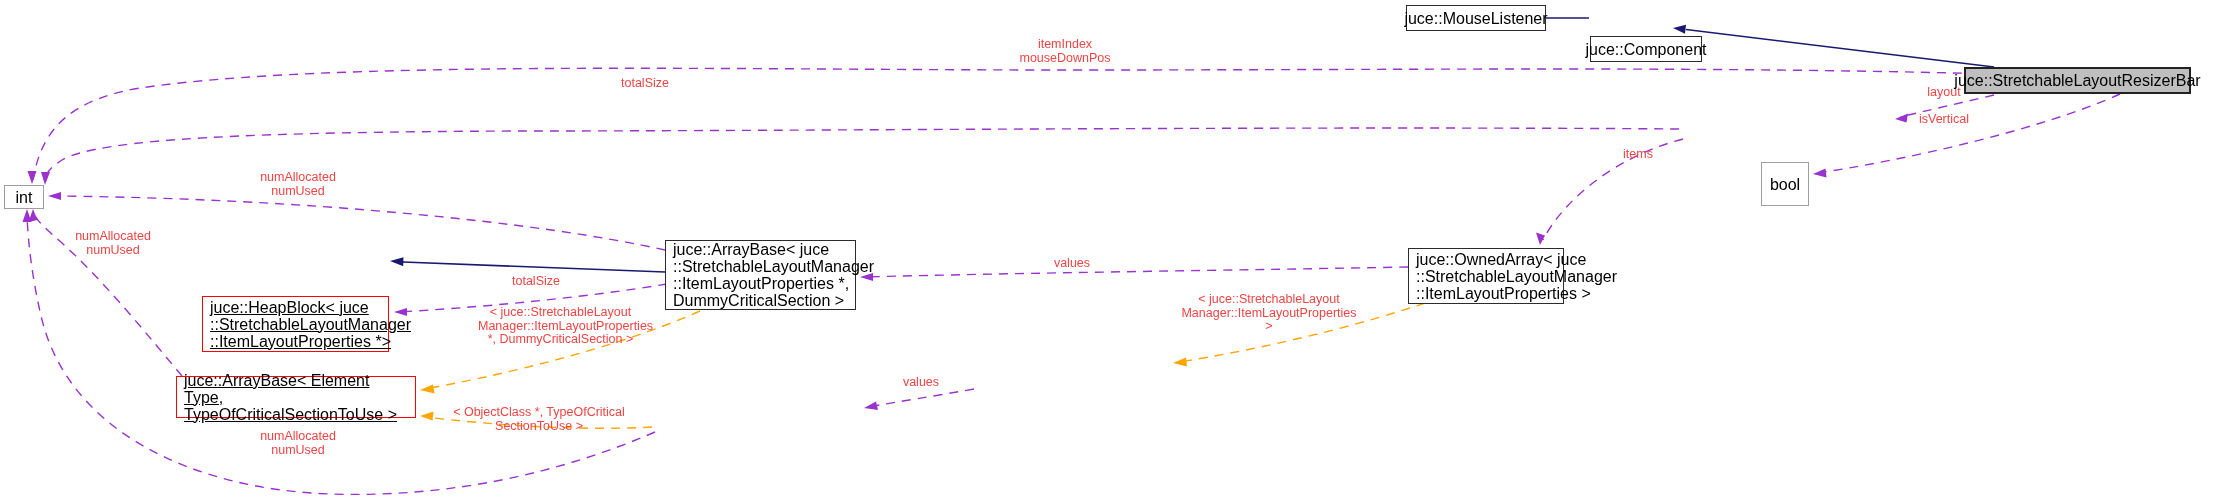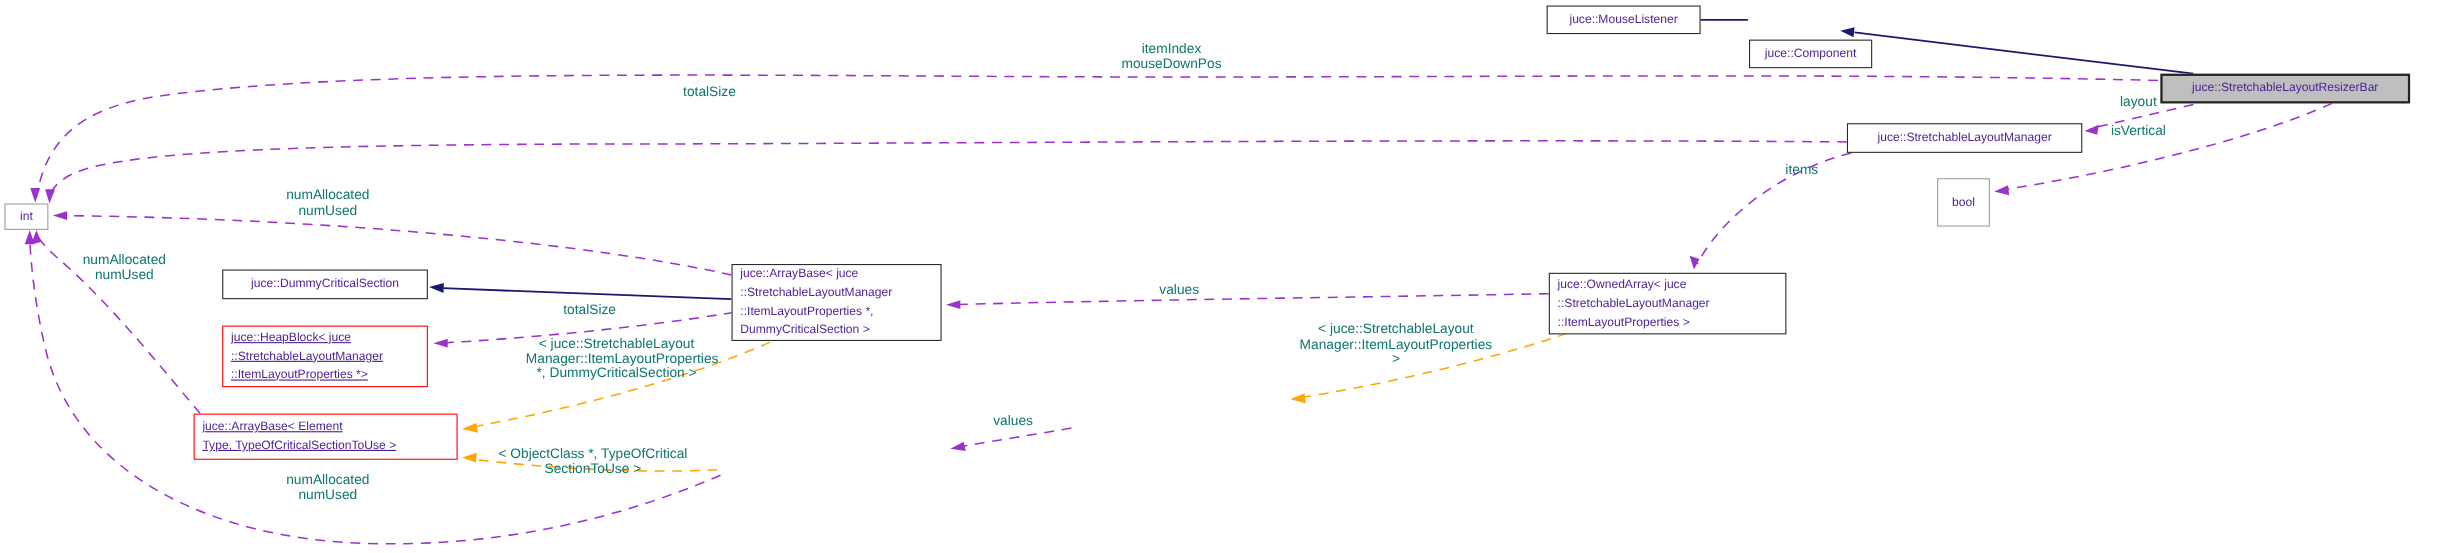--- a/index.html
+++ b/index.html
@@ -1,27 +1,27 @@
 <!DOCTYPE html>
 <html><head>
 <meta charset="utf-8">
 <style>
   html,body{margin:0;padding:0;background:#ffffff;}
   #canvas{position:relative;width:2225px;height:503px;background:#ffffff;overflow:hidden;
           font-family:"Liberation Sans","DejaVu Sans",sans-serif;}
   #edges{position:absolute;left:0;top:0;}
   .node{position:absolute;box-sizing:border-box;background:#ffffff;border:1px solid #2b2b2b;
         display:flex;align-items:center;justify-content:center;text-align:center;
-        font-size:11px;line-height:17px;color:#4c1d95;white-space:pre-line;z-index:2;}
+        font-size:16px;line-height:17px;color:#000000;white-space:pre-line;z-index:2;}
   .node.ml{text-align:left;justify-content:flex-start;padding-left:7px;}
   .node.red{border-color:#fe0000;text-decoration:underline;}
   .node.ext{border-color:#9e9e9e;}
   .node.main{background:#bfbfbf;border:2px solid #222222;}
   .elabel{position:absolute;text-align:center;font-size:12.5px;line-height:13.5px;
-          color:#0f766e;white-space:pre-line;z-index:3;}
+          color:#ef4444;white-space:pre-line;z-index:3;}
 </style>
 </head>
 <body>
 
 <div id="canvas">
 
   <svg id="edges" width="2225" height="503" viewBox="0 0 2225 503">
 
     <g stroke-width="1.4" stroke-dasharray="9,7" stroke="#9a32cd" fill="#9a32cd">
       <path fill="none" d="M 1994,74 C 1700,66 1420,70 1070,70 C 720,70 330,60 140,88 C 75,99 42,125 33,180"></path>
@@ -66,36 +66,34 @@
       <polygon stroke="none" points="390,261 403.5,257.3 403.2,266.3"></polygon>
     </g>
   </svg>
 
   <div class="node" style="left:1406px;top:5px;width:140px;height:26px;">juce::MouseListener</div>
 
   <div class="node" style="left:1590px;top:5px;width:112px;height:26px;margin-top:31px;">juce::Component</div>
 
   <div class="node main" style="left:1964px;top:67px;width:227px;height:27px;">juce::StretchableLayoutResizerBar</div>
 
-  <div class="node" style="left:1679px;top:112px;width:214px;height:27px;">juce::StretchableLayoutManager</div>
 
   <div class="node ext" style="left:1761px;top:162px;width:48px;height:44px;">bool</div>
 
-  <div class="node ml" style="left:1408px;top:248px;width:216px;height:56px;">juce::OwnedArray&lt; juce
+  <div class="node ml" style="left:1408px;top:248px;width:156px;height:56px;">juce::OwnedArray&lt; juce
 ::StretchableLayoutManager
 ::ItemLayoutProperties &gt;</div>
 
   <div class="node ml" style="left:665px;top:240px;width:191px;height:70px;">juce::ArrayBase&lt; juce
 ::StretchableLayoutManager
 ::ItemLayoutProperties *,
 DummyCriticalSection &gt;</div>
 
   <div class="node ext" style="left:4px;top:185px;width:40px;height:24px;">int</div>
 
-  <div class="node" style="left:202px;top:245px;width:187px;height:27px;">juce::DummyCriticalSection</div>
 
   <div class="node ml red" style="left:202px;top:296px;width:187px;height:56px;">juce::HeapBlock&lt; juce
 ::StretchableLayoutManager
 ::ItemLayoutProperties *&gt;</div>
 
   <div class="node ml red" style="left:176px;top:376px;width:240px;height:42px;">juce::ArrayBase&lt; Element
 Type, TypeOfCriticalSectionToUse &gt;</div>
 
 
 

